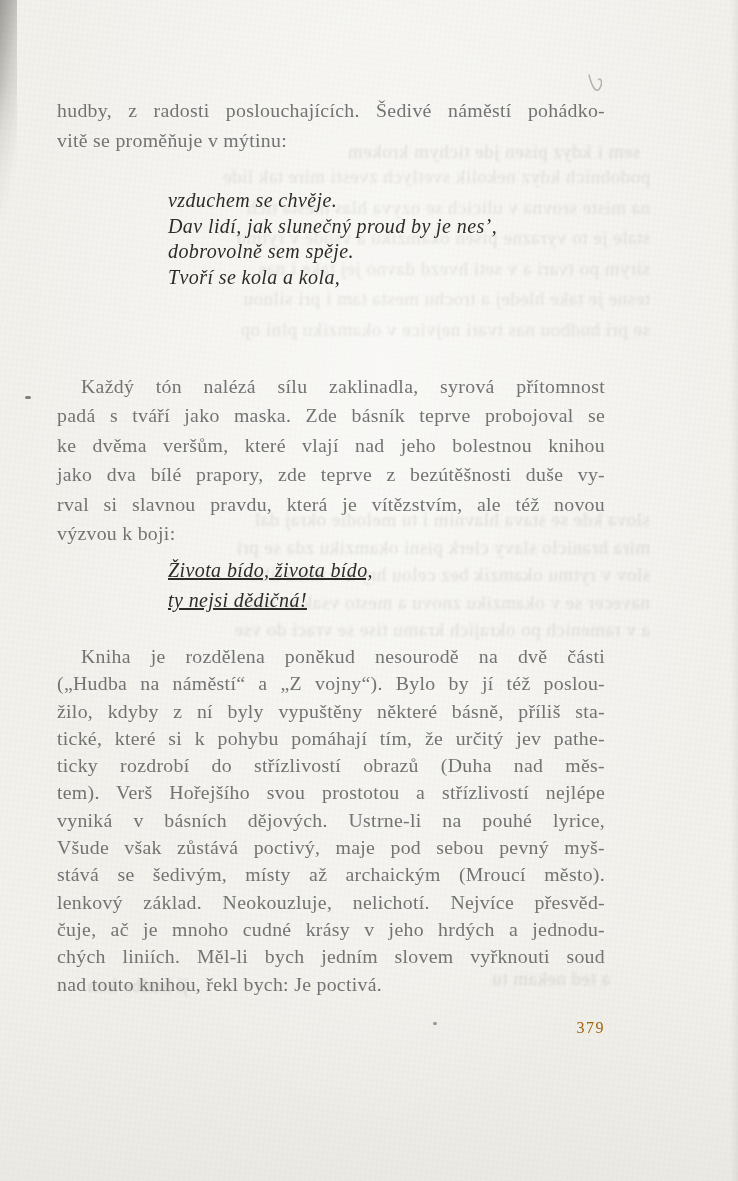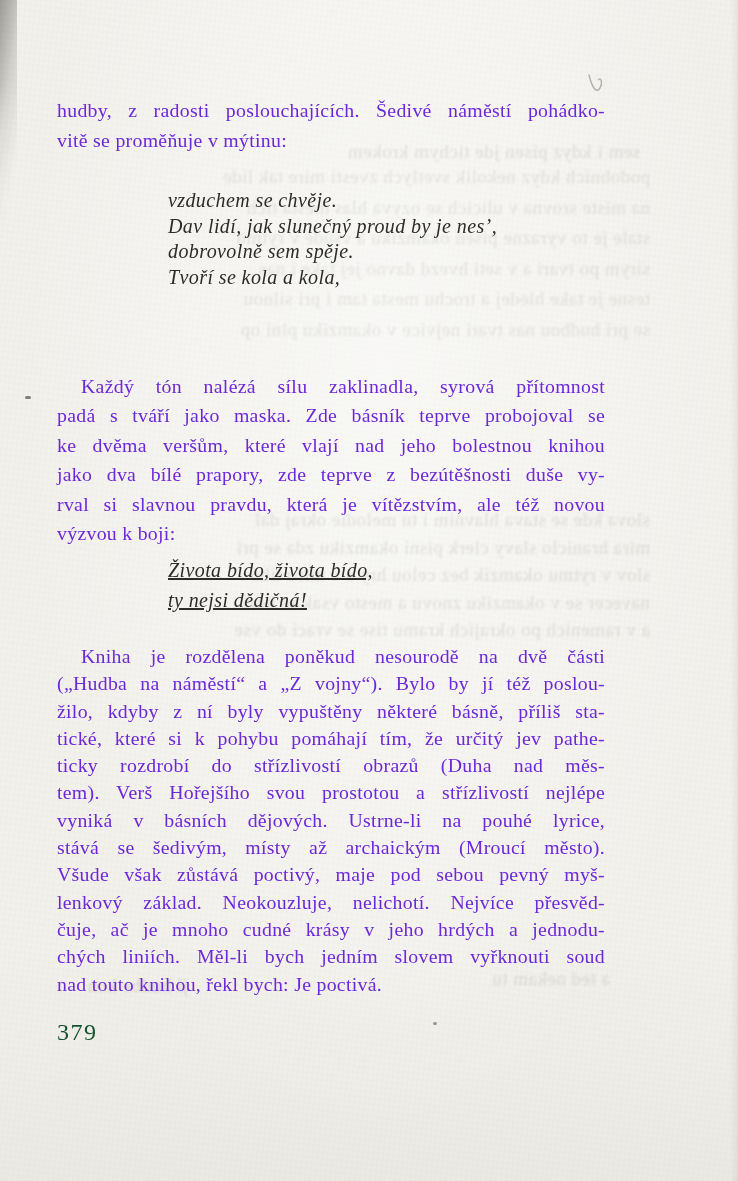--- a/index.html
+++ b/index.html
@@ -7,39 +7,39 @@
     width:738px;height:1181px;position:relative;overflow:hidden;
     background-color:#f2f1ec;
     background-image:
       radial-gradient(ellipse at 52% 32%, rgba(255,255,255,0.55), rgba(255,255,255,0) 68%),
       linear-gradient(180deg, rgba(240,238,232,0.0) 80%, rgba(214,210,200,0.25) 100%),
       repeating-linear-gradient(7deg, rgba(118,110,92,0.014) 0 3px, rgba(255,255,255,0.018) 3px 6px),
       repeating-linear-gradient(97deg, rgba(118,110,92,0.016) 0 2px, rgba(255,255,255,0.012) 2px 5px);
     font-family:"Liberation Serif","DejaVu Serif",serif;
   }
   .txtblock{
-    position:absolute;left:57px;width:548px;color:#6d28d9;
+    position:absolute;left:57px;width:548px;color:#737373;
     font-size:19.8px;letter-spacing:0.015em;
   }
   .line{display:block;}
   .jline{text-align:justify;text-align-last:justify;}
   .lline{text-align:left;text-align-last:left;}
   .ind{padding-left:24px;}
   .verse{
     position:absolute;left:168px;width:440px;color:#2e2c27;
     font-style:italic;font-size:20px;letter-spacing:0.02em;
   }
   #p1{top:95px;line-height:30px;}
   #v1{top:188px;line-height:25.6px;}
   #p2{top:372px;line-height:29.4px;}
   #v2{top:556px;line-height:29.8px;text-decoration:underline;}
   #p3{top:643px;line-height:27.3px;}
   #pagenum{
-    position:absolute;left:57px;top:1019px;width:548px;text-align:left;
-    color:#14532d;font-size:24px;letter-spacing:1.5px;
+    position:absolute;left:57px;top:1019px;width:548px;text-align:right;
+    color:#a16207;font-size:16px;letter-spacing:1.5px;
   }
   .it{}
   
   .bleed{
     position:absolute;color:rgba(112,106,92,0.17);
     font-size:19px;letter-spacing:0.5px;
     transform:scaleX(-1);filter:blur(0.8px);
     white-space:nowrap;overflow:hidden;pointer-events:none;
   }
   .bleed .bl{display:block;}
@@ -126,21 +126,21 @@
 </div>
 
 <div id="p3" class="txtblock">
   <span class="line jline ind">Kniha je rozdělena poněkud nesourodě na dvě části</span>
   <span class="line jline">(„Hudba na náměstí“ a „Z vojny“). Bylo by jí též poslou-</span>
   <span class="line jline">žilo, kdyby z ní byly vypuštěny některé básně, příliš sta-</span>
   <span class="line jline">tické, které si k pohybu pomáhají tím, že určitý jev pathe-</span>
   <span class="line jline">ticky rozdrobí do střízlivostí obrazů (Duha nad měs-</span>
   <span class="line jline">tem). Verš Hořejšího svou prostotou a střízlivostí nejlépe</span>
   <span class="line jline">vyniká v básních dějových. Ustrne-li na pouhé lyrice,</span>
+  <span class="line jline">Všude však zůstává poctivý, maje pod sebou pevný myš-</span>
   <span class="line jline">stává se šedivým, místy až archaickým (Mroucí město).</span>
-  <span class="line jline">Všude však zůstává poctivý, maje pod sebou pevný myš-</span>
   <span class="line jline">lenkový základ. Neokouzluje, nelichotí. Nejvíce přesvěd-</span>
   <span class="line jline">čuje, ač je mnoho cudné krásy v jeho hrdých a jednodu-</span>
   <span class="line jline">chých liniích. Měl-li bych jedním slovem vyřknouti soud</span>
   <span class="line lline"><span>nad touto knihou, řekl bych: </span><span class="it">Je poctivá.</span></span>
 </div>
 
 <div id="pagenum">379</div>
 
 </body></html>

